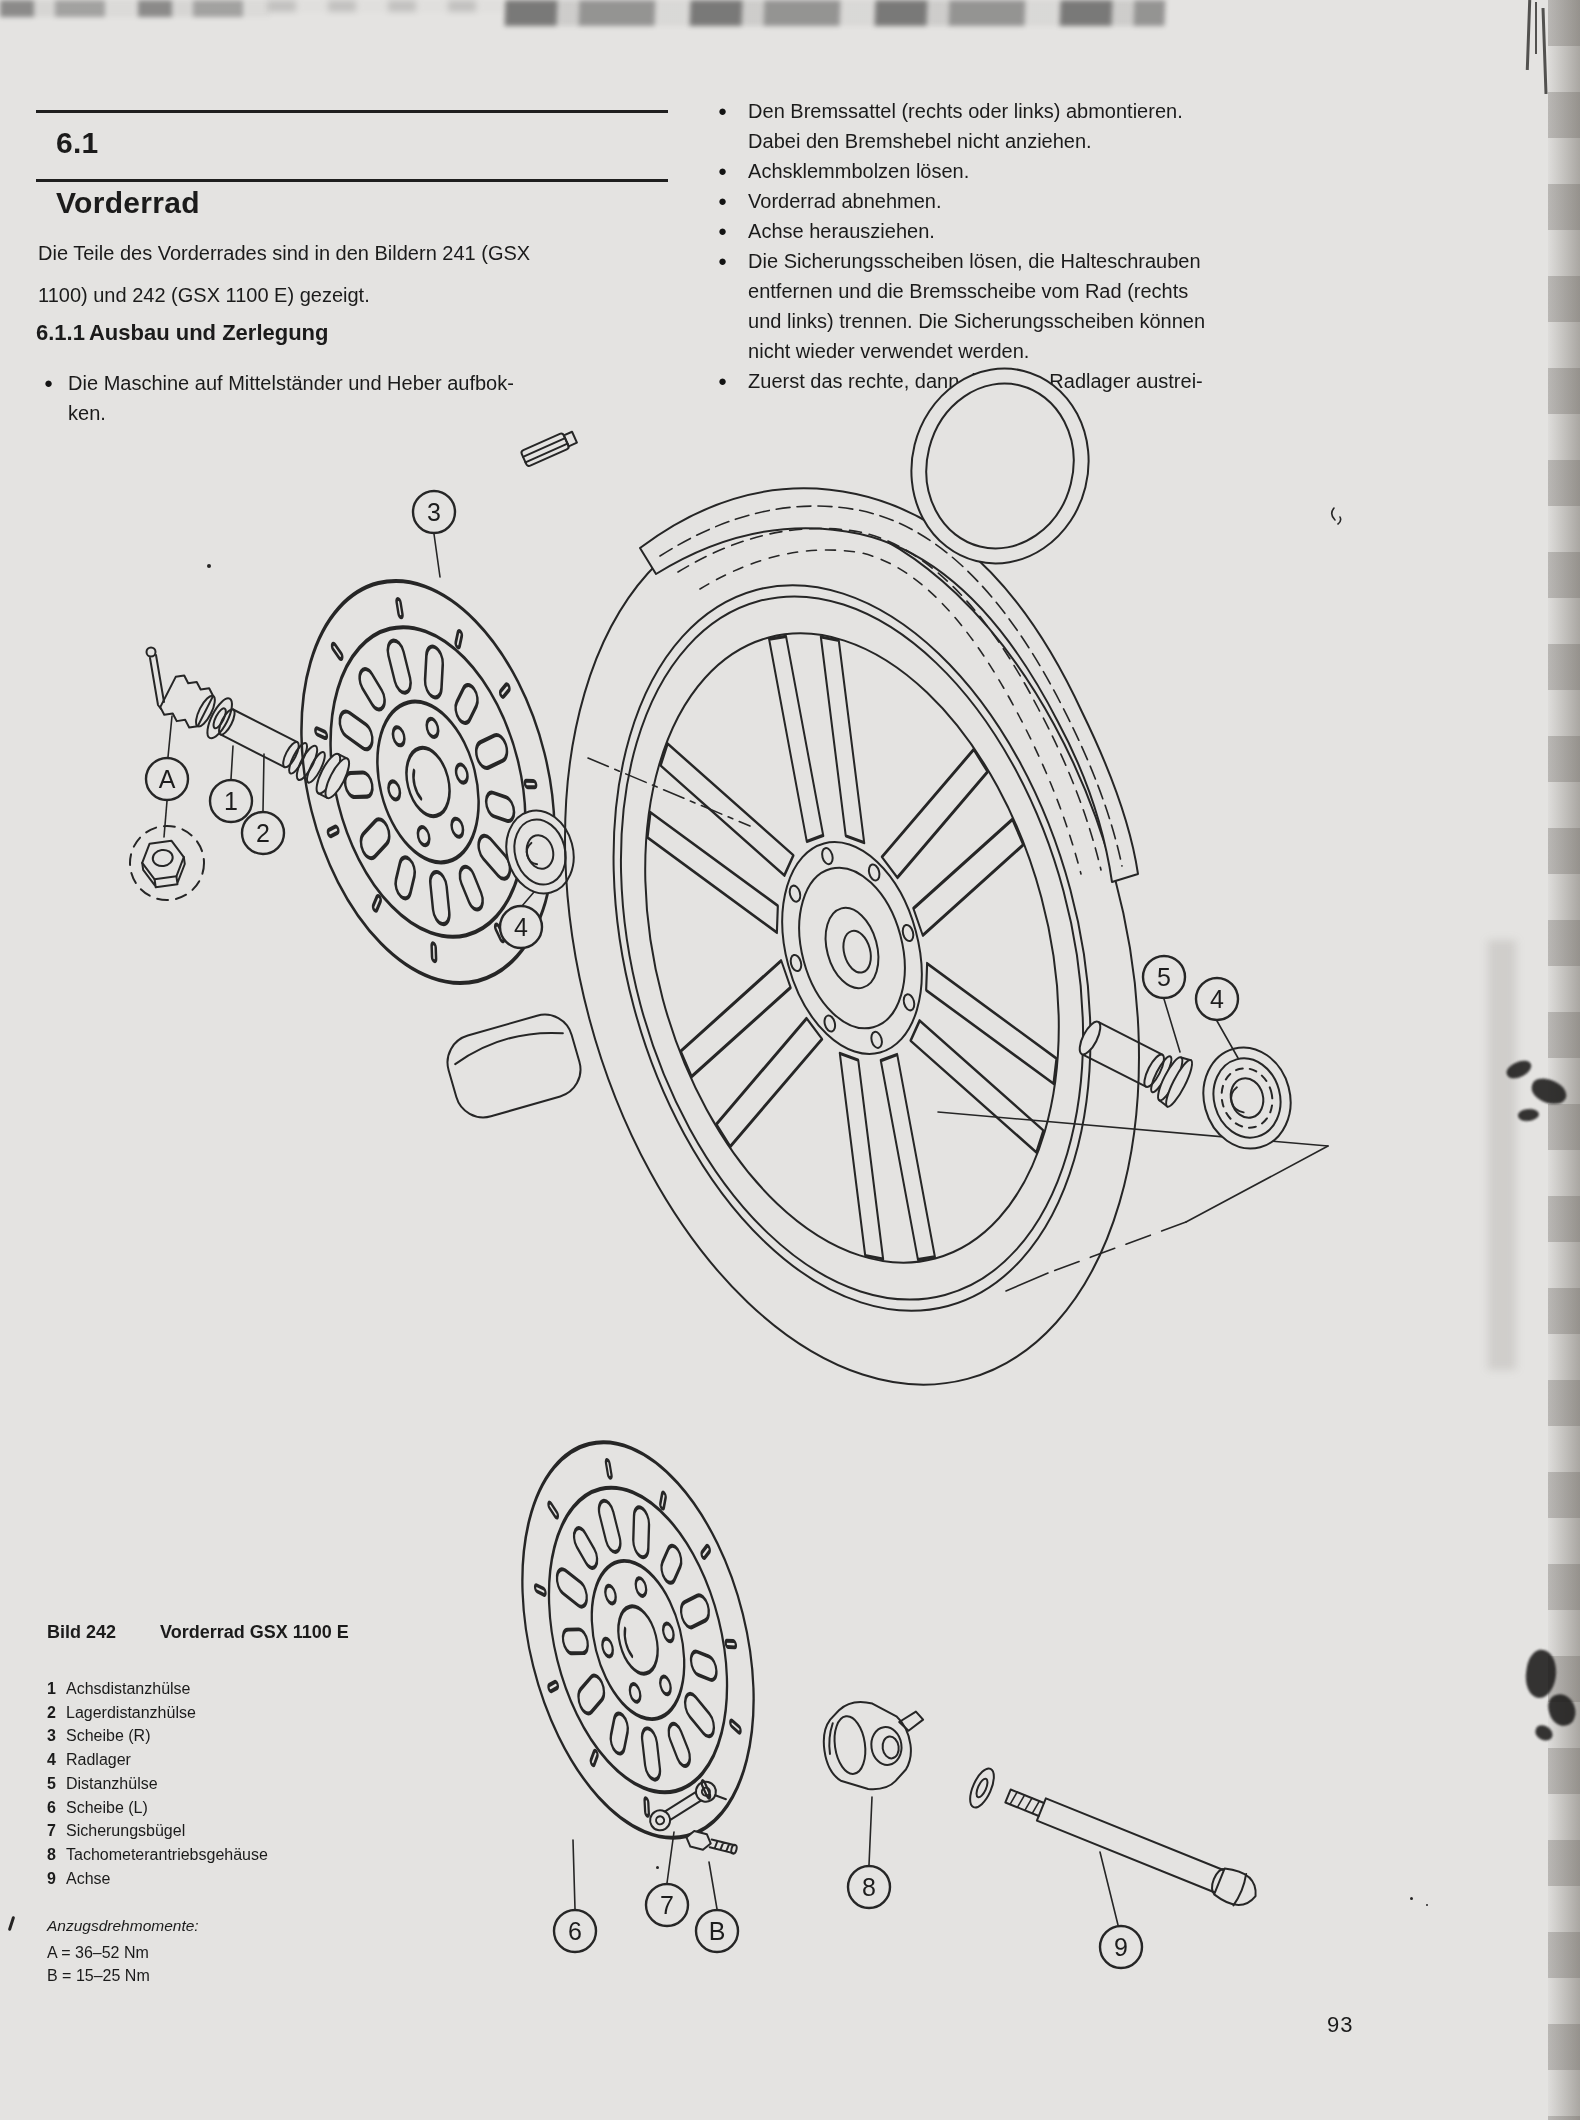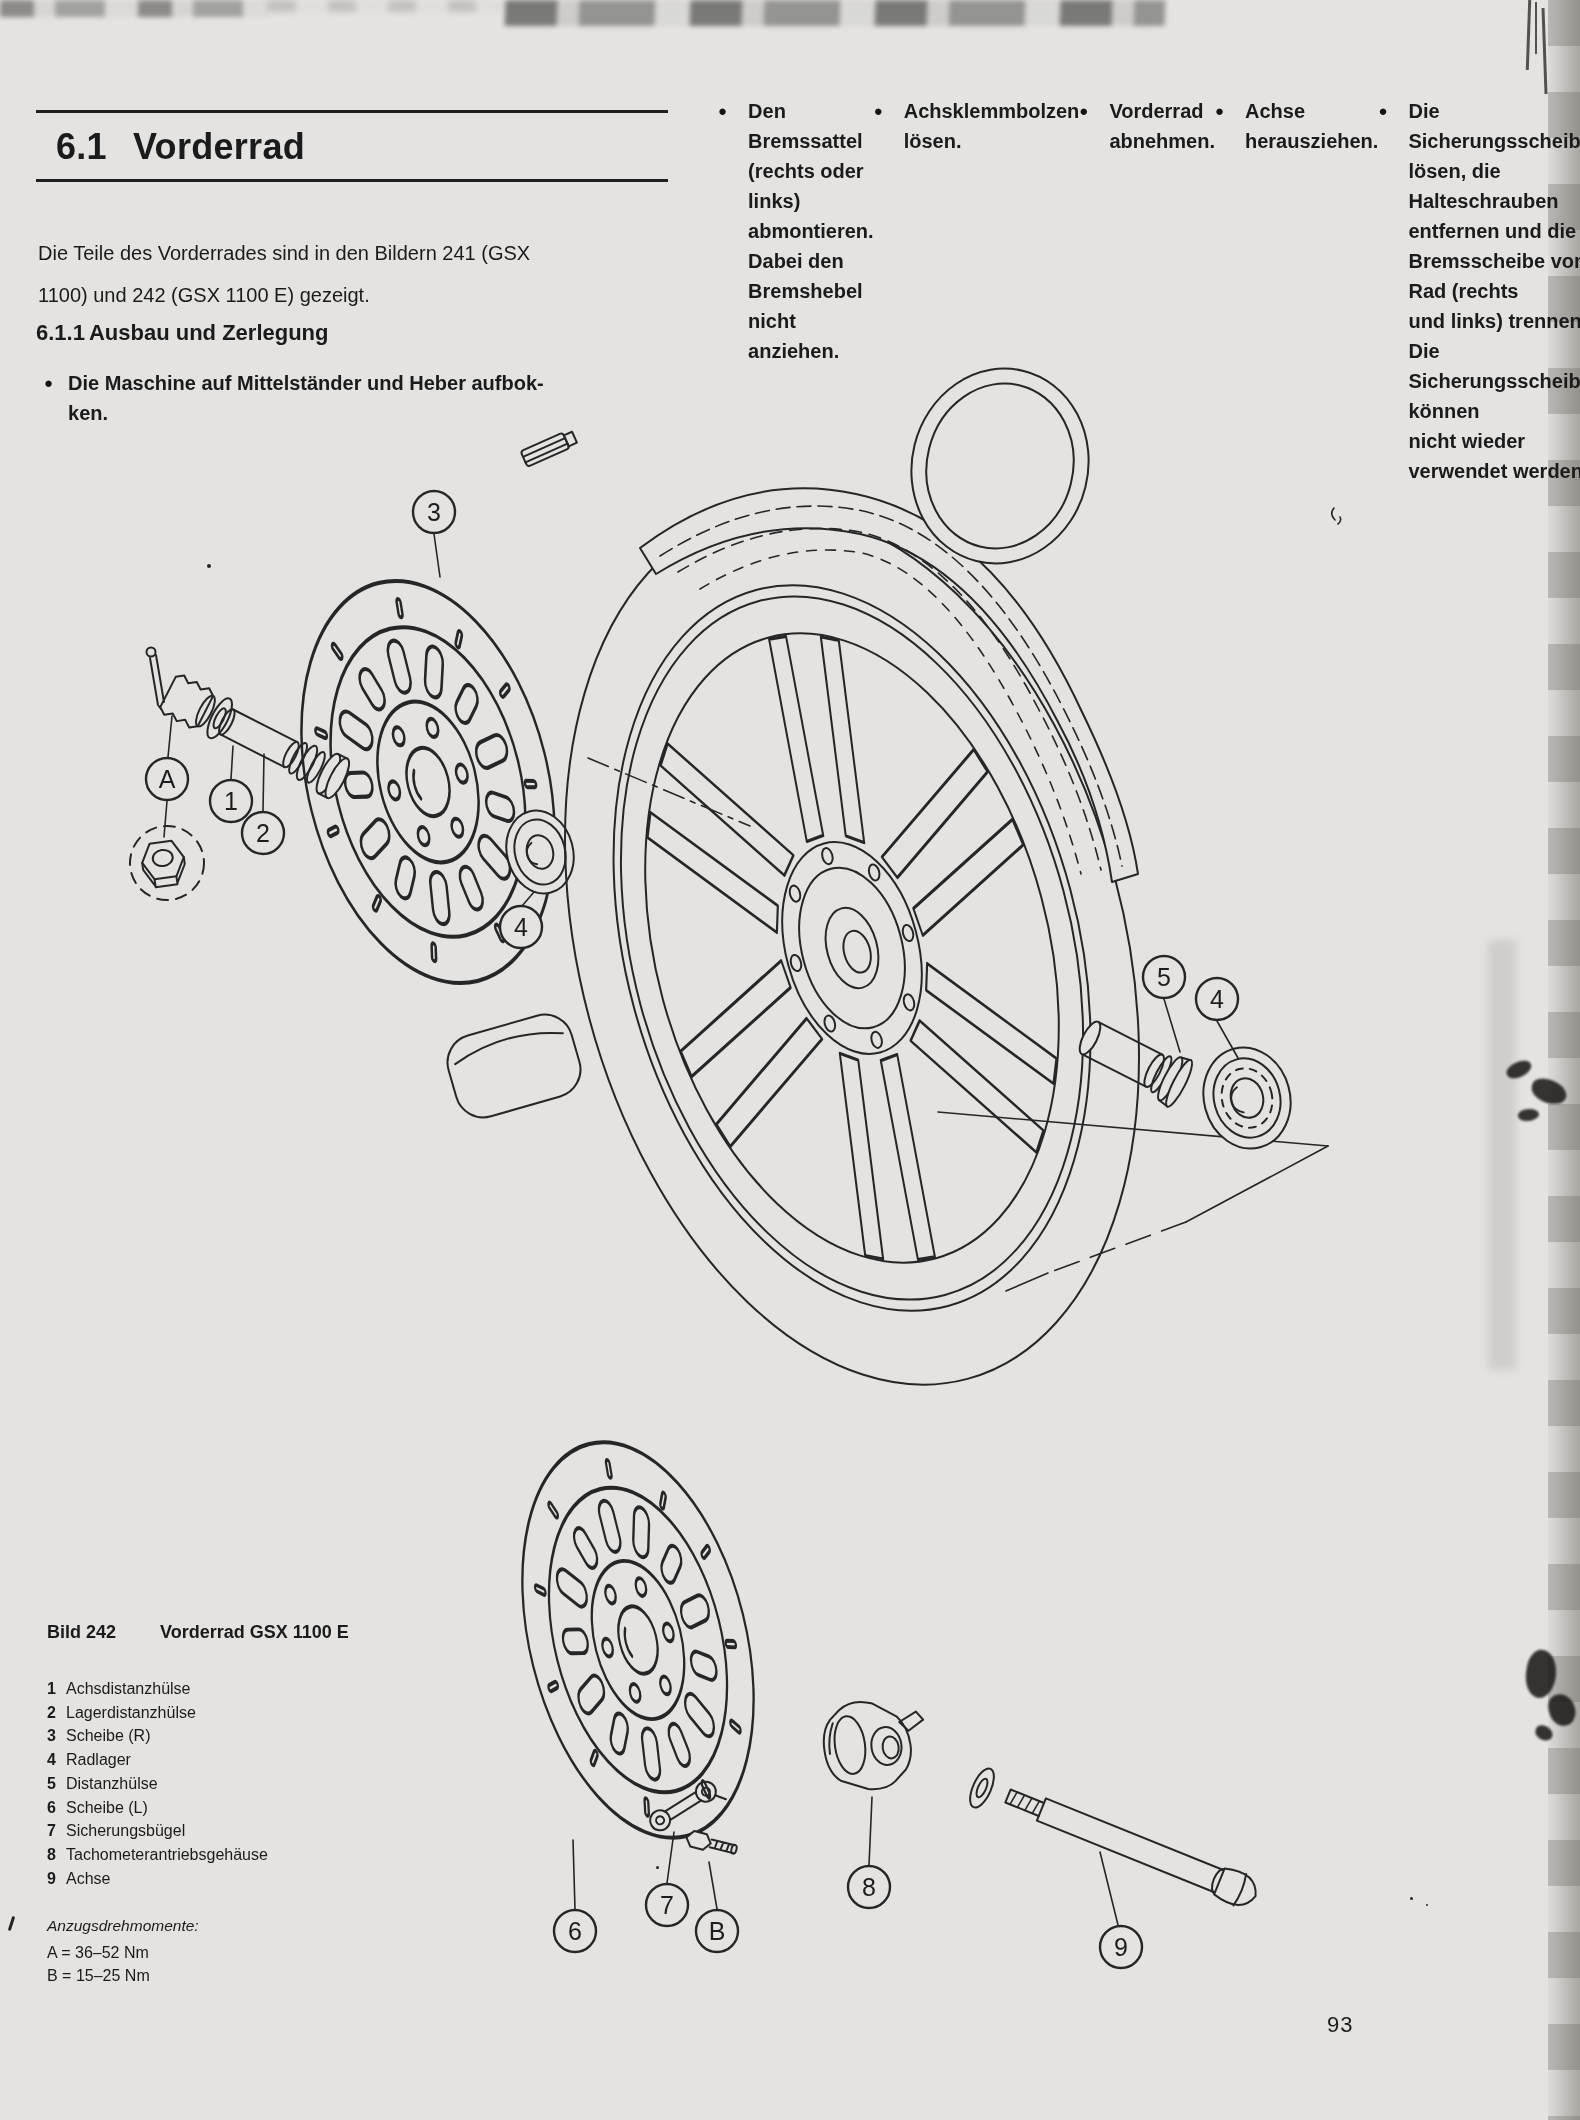--- a/index.html
+++ b/index.html
@@ -37,24 +37,24 @@
   .sp1 { left:207px; top:564px; width:4px; height:4px; }
   .sp2 { left:656px; top:1866px; width:3px; height:3px; }
   .sp3 { left:1410px; top:1897px; width:3px; height:3px; }
   .sp4 { left:1426px; top:1904px; width:2px; height:2px; }
   .sp5 { left:10px; top:1916px; width:3px; height:15px; transform:rotate(18deg); border-radius:2px; }
 
   
   .rule { background:#1f1f1f; }
   .rule-top { left:36px; top:110px; width:632px; height:3px; }
   .rule-bot { left:36px; top:179px; width:632px; height:2.5px; }
-  .heading { left:56px; top:126px; display:flex; gap:26px; font-size:36px; font-weight:bold; letter-spacing:.3px; }
+  .heading { left:56px; top:126px; display:flex; gap:26px; font-size:30px; font-weight:bold; letter-spacing:.3px;flex-direction:column; }
   .intro { left:38px; top:232px; width:520px; font-size:20px; line-height:42px; white-space:pre-line; }
   .subheading { left:36px; top:320px; display:flex; gap:4px; font-size:22px; font-weight:bold; }
-  .bullets { display:flex; flex-direction:row;font-weight:bold; }
+  .bullets { display:flex; flex-direction:column; }
   .bullet { display:flex; align-items:flex-start; }
   .bullet::before { content:"●"; font-size:15px; line-height:30px; color:#141414; }
   .btext { white-space:pre-line; font-size:20px; line-height:30px; }
   .left-bullets { left:44px; top:368px; width:500px; }
   .left-bullets .btext { margin-left:15px; }
   .right-col { left:718px; top:96px; width:640px; }
   .right-col .btext { margin-left:21px; }
 
   .caption { left:47px; top:1622px; display:flex; gap:44px; font-size:18px; font-weight:bold; }
   .parts { left:47px; top:1677px; font-size:16px; line-height:23.7px; }

